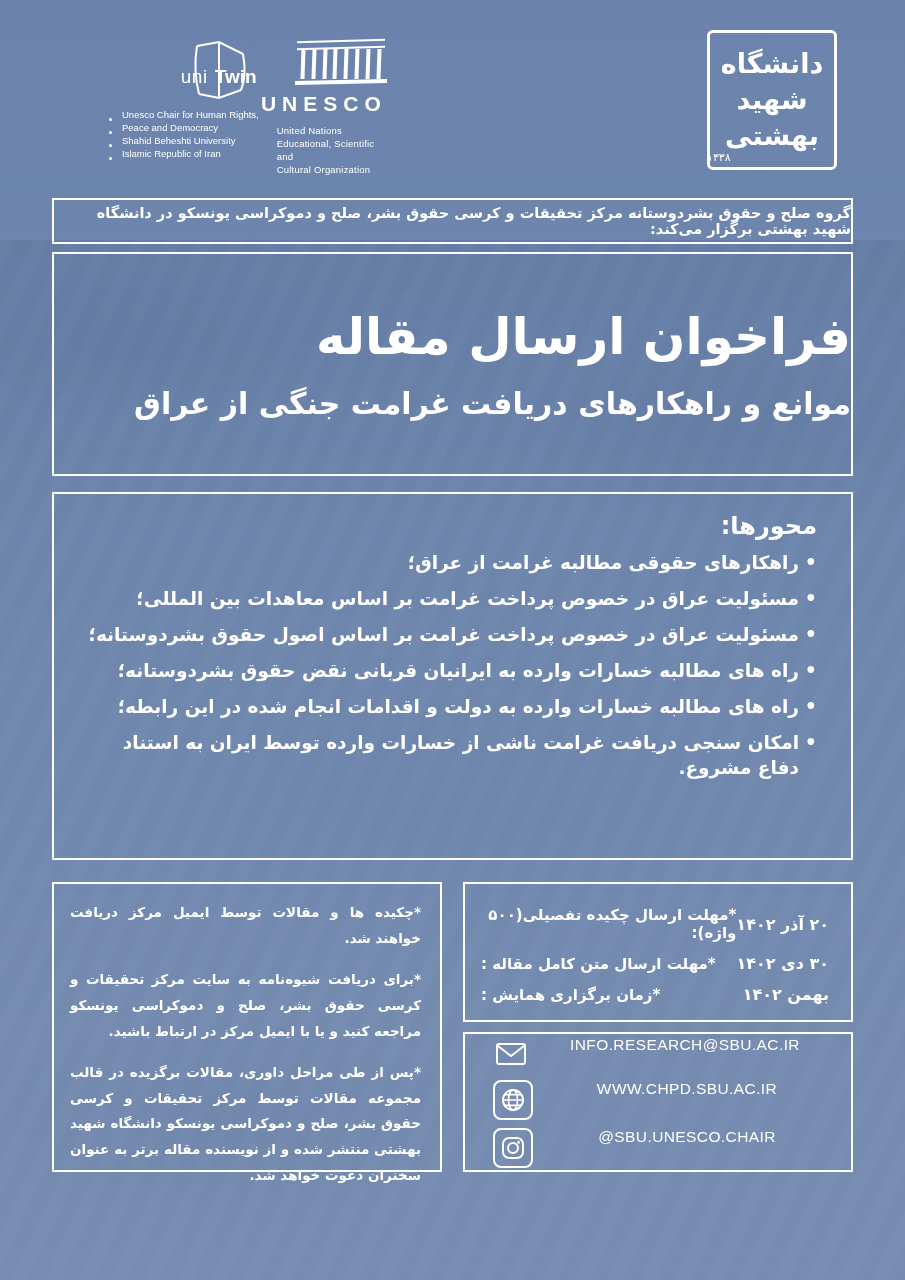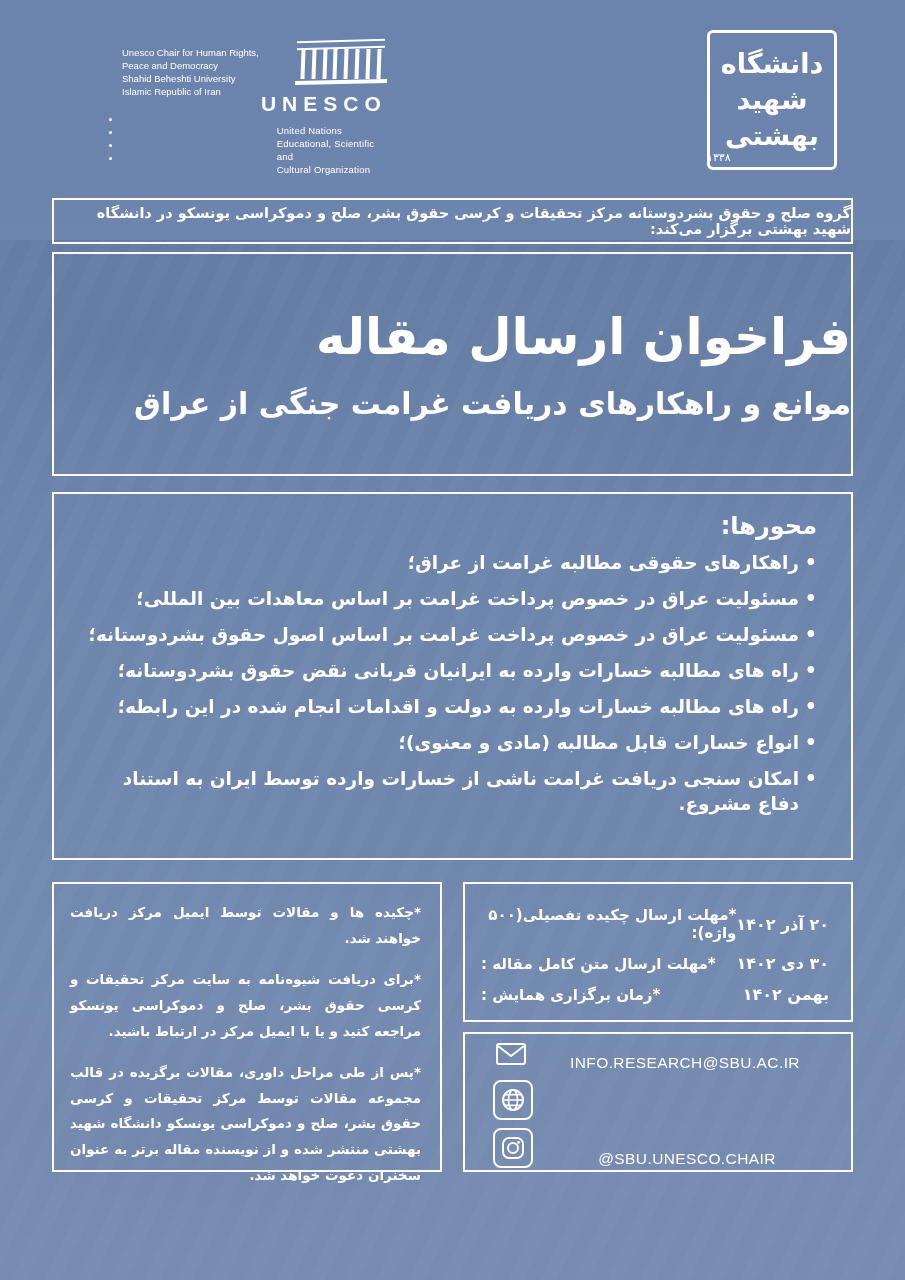--- a/index.html
+++ b/index.html
@@ -312,21 +312,21 @@
     border: 2px solid #ffffff;
     padding: 12px 10px;
     box-sizing: border-box;
     display: flex;
     flex-direction: column;
     justify-content: center;
     gap: 8px;
   }
   .contact-row {
     display: flex;
-    align-items: flex-end;
+    align-items: flex-start;
     direction: ltr;
     padding-left: 18px;
   }
   .contact-icon {
     width: 36px; height: 36px;
     border: 2px solid #fff;
     border-radius: 8px;
     display: flex;
     align-items: center;
     justify-content: center;
@@ -388,20 +388,31 @@
             </div>
           <div class="base"></div>
         </div>
         <div class="unesco-word">UNESCO</div>
         <div class="unesco-sub" style="white-space:pre-line">United Nations
 Educational, Scientific and
 Cultural Organization</div>
       </div>
 
       <div class="unitwin-block">
+        <div class="unitwin-mark">
+          <svg width="62" height="62" viewBox="0 0 62 62" aria-hidden="true">
+            <path d="M8 6 L30 2 L54 14" stroke="#fff" stroke-width="2" fill="none"></path>
+            <path d="M30 2 L30 58" stroke="#fff" stroke-width="2" fill="none"></path>
+            <path d="M10 54 L30 58 L52 50" stroke="#fff" stroke-width="2" fill="none"></path>
+            <path d="M8 6 Q4 30 10 54" stroke="#fff" stroke-width="2" fill="none"></path>
+            <path d="M54 14 Q58 36 52 50" stroke="#fff" stroke-width="2" fill="none"></path>
+          </svg>
+          <span class="uni">uni</span>
+          <span class="twin">Twin</span>
+        </div>
         <div class="unitwin-sub" style="white-space:pre-line">Unesco Chair for Human Rights,
 Peace and Democracy
 Shahid Beheshti University
 Islamic Republic of Iran</div>
       </div>
     </div>
 
     <div class="dots">
       <i></i>
         <i></i>
@@ -426,21 +437,20 @@
   </div>
 
   <div class="topics-box">
     <div class="topics-title">محورها:</div>
     <ul class="topic-list">
       <li>راهکارهای حقوقی مطالبه غرامت از عراق؛</li>
       <li>مسئولیت عراق در خصوص پرداخت غرامت بر اساس معاهدات بین المللی؛</li>
       <li>مسئولیت عراق در خصوص پرداخت غرامت بر اساس اصول حقوق بشردوستانه؛</li>
       <li>راه های مطالبه خسارات وارده به ایرانیان قربانی نقض حقوق بشردوستانه؛</li>
       <li>راه های مطالبه خسارات وارده به دولت و اقدامات انجام شده در این رابطه؛</li>
-      <li>انواع خسارات قابل مطالبه (مادی و معنوی)؛</li>
       <li>امکان سنجی دریافت غرامت ناشی از خسارات وارده توسط ایران به استناد دفاع مشروع.</li>
     </ul>
   </div>
 
   <div class="dates-box">
     <div class="date-row">
       <div class="date-value">۲۰ آذر ۱۴۰۲</div>
       <div class="date-label">*مهلت ارسال چکیده تفصیلی(۵۰۰ واژه):</div>
     </div>
     <div class="date-row">
@@ -464,20 +474,21 @@
       <div class="contact-text">INFO.RESEARCH@SBU.AC.IR</div>
     </div>
     <div class="contact-row">
       <div class="contact-icon">
         <svg width="24" height="24" viewBox="0 0 24 24" aria-hidden="true">
           <circle cx="12" cy="12" r="10" fill="none" stroke="#fff" stroke-width="2"></circle>
           <ellipse cx="12" cy="12" rx="4.5" ry="10" fill="none" stroke="#fff" stroke-width="1.6"></ellipse>
           <path d="M2 12 H22 M3.6 6.6 H20.4 M3.6 17.4 H20.4" stroke="#fff" stroke-width="1.6" fill="none"></path>
         </svg>
       </div>
+      <div class="contact-text">WWW.CHPD.SBU.AC.IR</div>
     </div>
     <div class="contact-row">
       <div class="contact-icon">
         <svg width="24" height="24" viewBox="0 0 24 24" aria-hidden="true">
           <rect x="2" y="2" width="20" height="20" rx="6" fill="none" stroke="#fff" stroke-width="2"></rect>
           <circle cx="12" cy="12" r="5" fill="none" stroke="#fff" stroke-width="2"></circle>
           <circle cx="17.6" cy="6.4" r="1.4" fill="#fff"></circle>
         </svg>
       </div>
       <div class="contact-text">@SBU.UNESCO.CHAIR</div>

